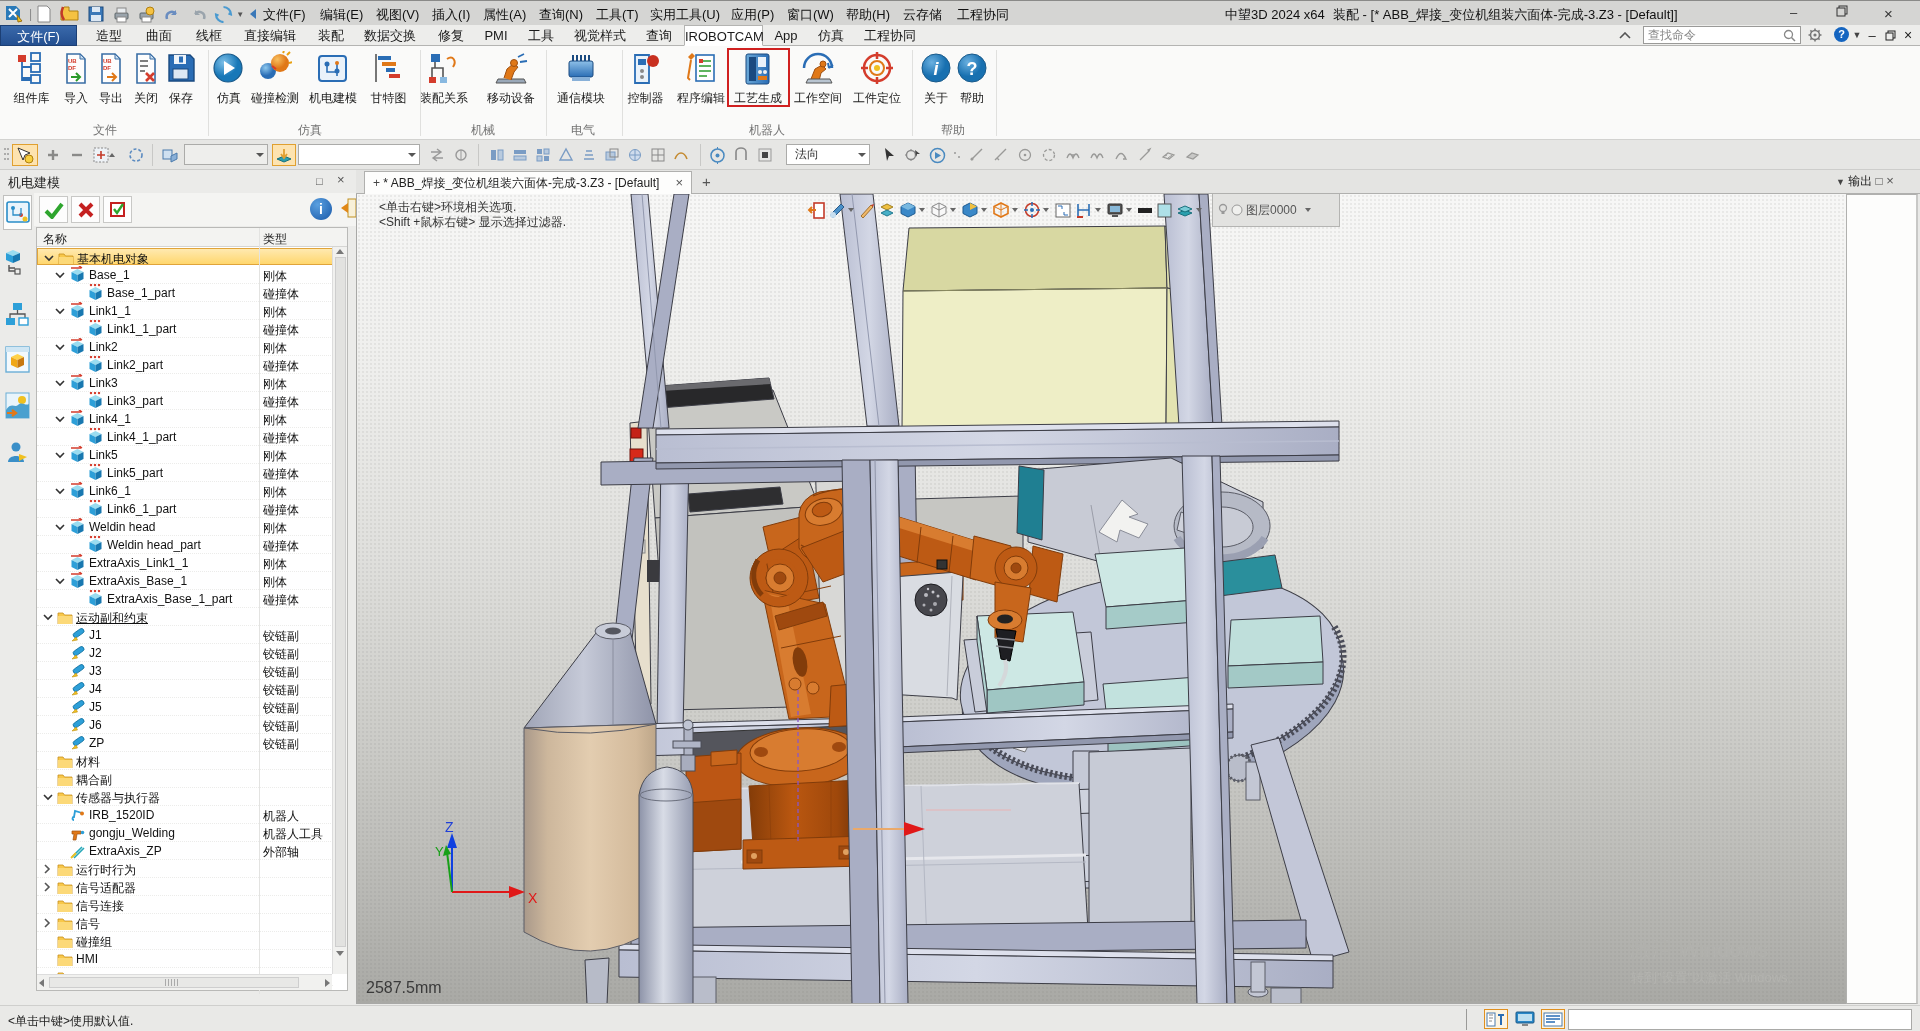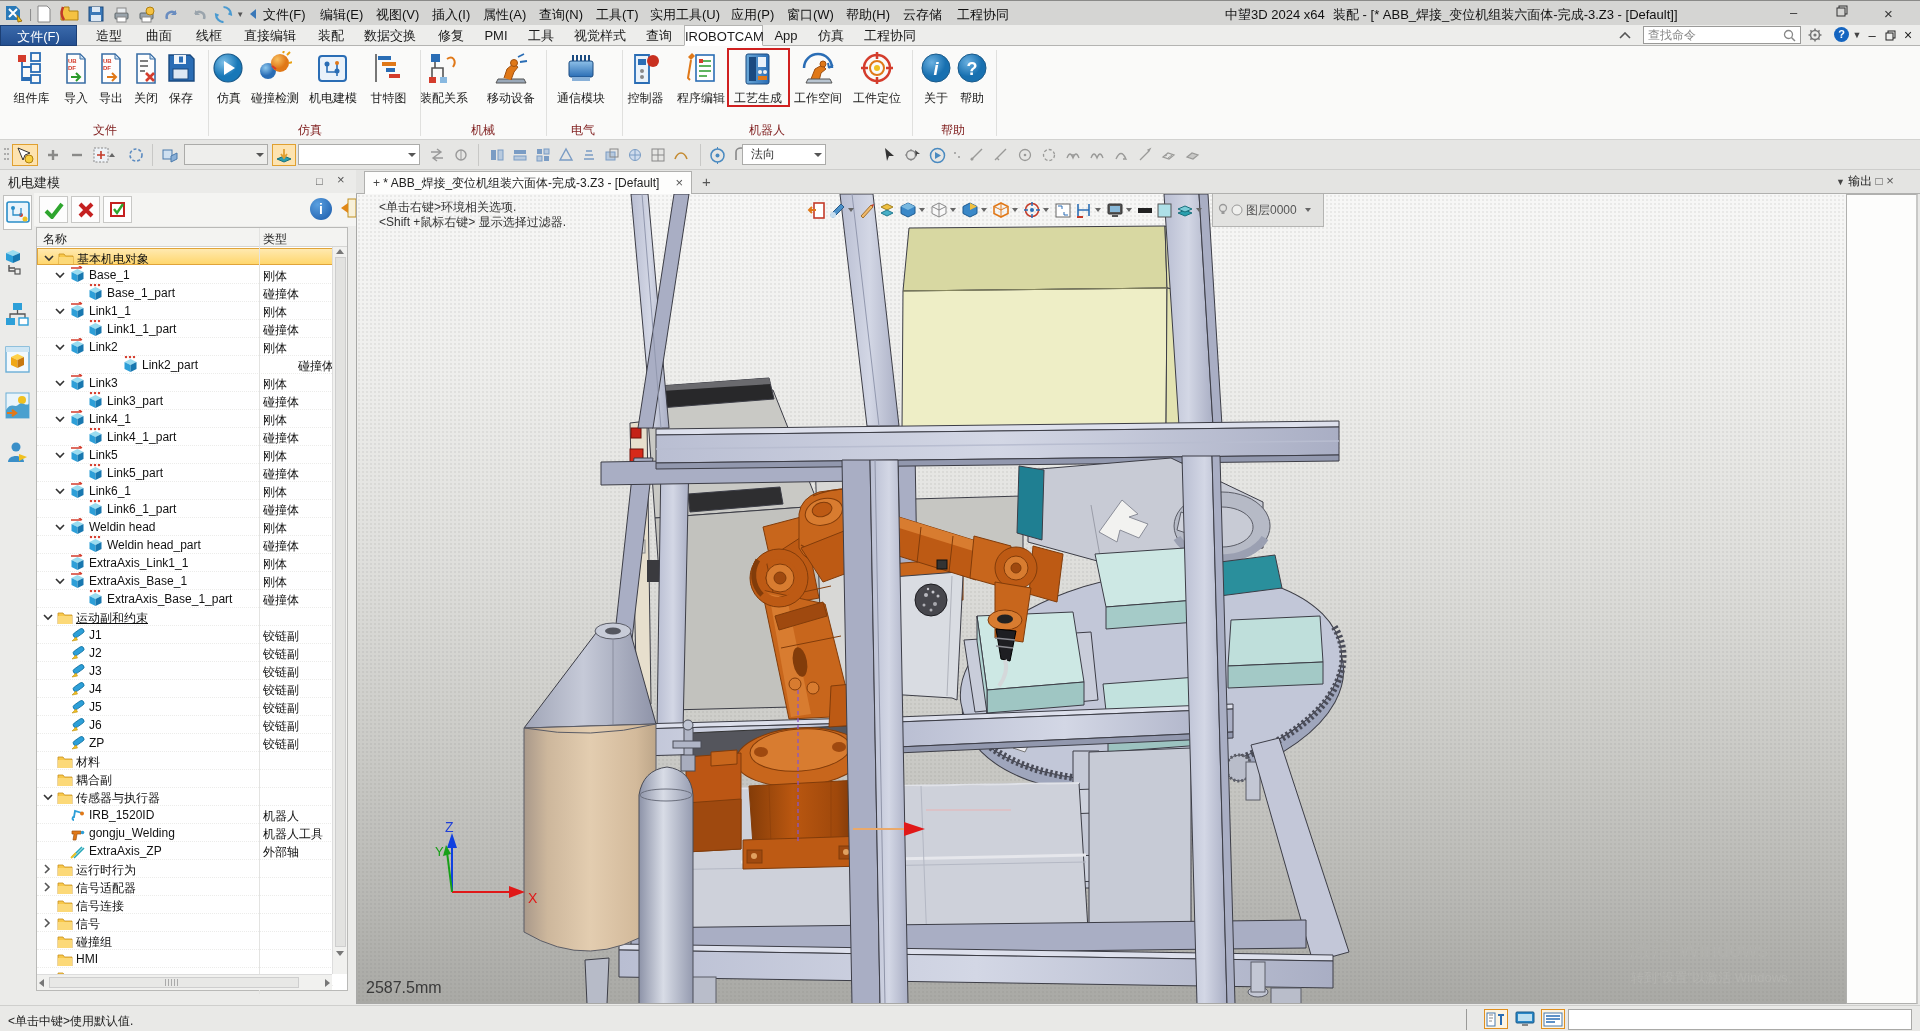--- a/index.html
+++ b/index.html
@@ -13,21 +13,21 @@
 #qat svg{margin:0 1px;}
 .wbtn{position:absolute;top:4px;color:#333;font-size:13px;}
 
 #tabrow{left:0;top:25px;width:1920px;height:21px;background:#ededeb;border-bottom:1px solid #b4b4b2;}
 .rtab{position:absolute;top:0;height:21px;line-height:21px;font-size:13px;color:#1a1a1a;text-align:center;}
 #filebtn{left:2px;top:0;width:77px;height:21px;background:linear-gradient(#3a69ab,#234f90);color:#fff;text-align:center;line-height:21px;font-size:13px;border:1px solid #1c3f74;}
 #tab-active{background:#fff;border:1px solid #b4b4b2;border-bottom:1px solid #fff;}
 
 #ribbon{left:0;top:46px;width:1920px;height:94px;background:#fafaf9;border-bottom:1px solid #d2d2d0;}
 .rgroup-sep{position:absolute;top:4px;width:1px;height:86px;background:#e0e0de;}
-.glabel{position:absolute;top:76px;font-size:12px;color:#7f1d1d;text-align:center;}
+.glabel{position:absolute;top:76px;font-size:12px;color:#737373;text-align:center;}
 #redbox{position:absolute;left:727px;top:2px;width:63px;height:59px;border:2px solid #d02020;}
 .ribtn{position:absolute;top:5px;text-align:center;font-size:12px;color:#222;}
 .ribtn svg{display:block;margin:0 auto 1px;}
 
 #smtb{left:0;top:140px;width:1920px;height:30px;background:#e6e6e4;border-bottom:1px solid #cdcdcb;}
 #smtb .ti{position:absolute;top:4px;height:22px;display:flex;align-items:center;justify-content:center;}
 .combo{position:absolute;top:4px;height:21px;background:#f2f2f0;border:1px solid #ababa9;font-size:12px;color:#333;line-height:19px;padding-left:4px;}
 .combo .da{position:absolute;right:3px;top:8px;width:0;height:0;border-left:4px solid transparent;border-right:4px solid transparent;border-top:4px solid #555;}
 
 #lpanel{left:0;top:170px;width:356px;height:835px;background:#ebebe9;}
@@ -485,21 +485,21 @@
       <svg width="16" height="16" viewBox="0 0 16 16">
         <path d="M3 13 V5 a5 4 0 0 1 10 0 v8" fill="none" stroke="#888" stroke-width="1.6"></path>
       </svg>
     </div>
     <div class="ti" style="left:754px;width:22px;">
       <svg width="16" height="16" viewBox="0 0 16 16">
         <rect x="2" y="2" width="12" height="12" fill="none" stroke="#999"></rect>
         <rect x="5" y="5" width="6" height="6" fill="#444"></rect>
       </svg>
     </div>
-    <div class="combo" style="left:742px;width:84px;background:#fff;padding-left:8px;">法向<span class="da"></span></div>
+    <div class="combo" style="left:786px;width:84px;background:#fff;padding-left:8px;">法向<span class="da"></span></div>
     <div class="ti" style="left:878px;width:22px;">
       <svg width="15" height="16" viewBox="0 0 15 16">
         <path d="M3 1 l9 8 l-5 0 l-2 5 z" fill="#333"></path>
       </svg>
     </div>
     <div class="ti" style="left:902px;width:22px;">
       <svg width="18" height="16" viewBox="0 0 18 16">
         <circle cx="7" cy="8" r="4.5" fill="none" stroke="#888" stroke-width="1.4"></circle>
         <path d="M7 2 v2 M7 12 v2 M1 8 h2 M11 8 h2" stroke="#888"></path>
         <path d="M11 3 l5 4 l-3 0 l-1 3 z" fill="#444"></path>
@@ -722,21 +722,21 @@
             <path d="M7.5 1 L13.5 4 L7.5 7 L1.5 4 Z" fill="#9adcf0"></path>
             <path d="M1.5 4 L7.5 7 L7.5 14 L1.5 11 Z" fill="#2d9fd8"></path>
             <path d="M13.5 4 L7.5 7 L7.5 14 L13.5 11 Z" fill="#1878b0"></path>
           </svg>
           <svg class="abs" style="left:33px;top:-2px" width="16" height="6">
             <path d="M1 4 h10 m-3 -3 l4 3" stroke="#d43c2c" stroke-width="1.4" fill="none"></path>
           </svg>
           <span class="nm" style="left:52px;">Link2</span>
           <span class="tp">刚体</span>
         </div>
-        <div class="trow" style="top:108px;margin-left:35px;">
+        <div class="trow" style="top:108px;">
           <svg class="abs" style="left:51px;top:2px" width="15" height="15" viewBox="0 0 15 15">
             <path d="M7.5 1 L13.5 4 L7.5 7 L1.5 4 Z" fill="#9adcf0"></path>
             <path d="M1.5 4 L7.5 7 L7.5 14 L1.5 11 Z" fill="#2d9fd8"></path>
             <path d="M13.5 4 L7.5 7 L7.5 14 L13.5 11 Z" fill="#1878b0"></path>
           </svg>
           <svg class="abs" style="left:51px;top:-1px" width="16" height="5">
             <circle cx="3" cy="2" r="1.2" fill="#d43c2c"></circle>
             <circle cx="7" cy="2" r="1.2" fill="#d43c2c"></circle>
             <circle cx="11" cy="2" r="1.2" fill="#d43c2c"></circle>
           </svg>
@@ -1218,21 +1218,21 @@
           <rect x="3" y="3" width="13" height="13" fill="#aee0e8" stroke="#555"></rect>
         </svg>
       </div>
       <div class="vi">
         <svg width="20" height="19" viewBox="0 0 20 19">
           <path d="M3 12 L10 9 L17 12 L10 15 Z" fill="#2a9fae" stroke="#17707c"></path>
           <path d="M3 8 L10 5 L17 8 L10 11 Z" fill="#7accd8" stroke="#17707c"></path>
         </svg>
         <span class="dda"></span>
       </div>
-      <div style="width:112px;height:22px;background:#e2e2e0;border:1px solid #b4b4b2;display:flex;align-items:center;font-size:12px;color:#555;padding:16px 4px;margin-left:6px;">
+      <div style="width:128px;height:22px;background:#e2e2e0;border:1px solid #b4b4b2;display:flex;align-items:center;font-size:12px;color:#555;padding:16px 4px;margin-left:6px;">
         <svg width="12" height="14" viewBox="0 0 12 14">
           <circle cx="6" cy="5" r="3.5" fill="none" stroke="#999" stroke-width="1.3"></circle>
           <path d="M4.5 9 h3 v2 h-3 z" fill="#999"></path>
         </svg>
         <svg width="13" height="13" style="margin-left:2px">
           <circle cx="6" cy="6" r="5" fill="#f0f0ee" stroke="#999"></circle>
         </svg>
         <span style="margin-left:2px;">图层0000</span>
         <span class="dda" style="margin-left:8px;"></span>
       </div>

